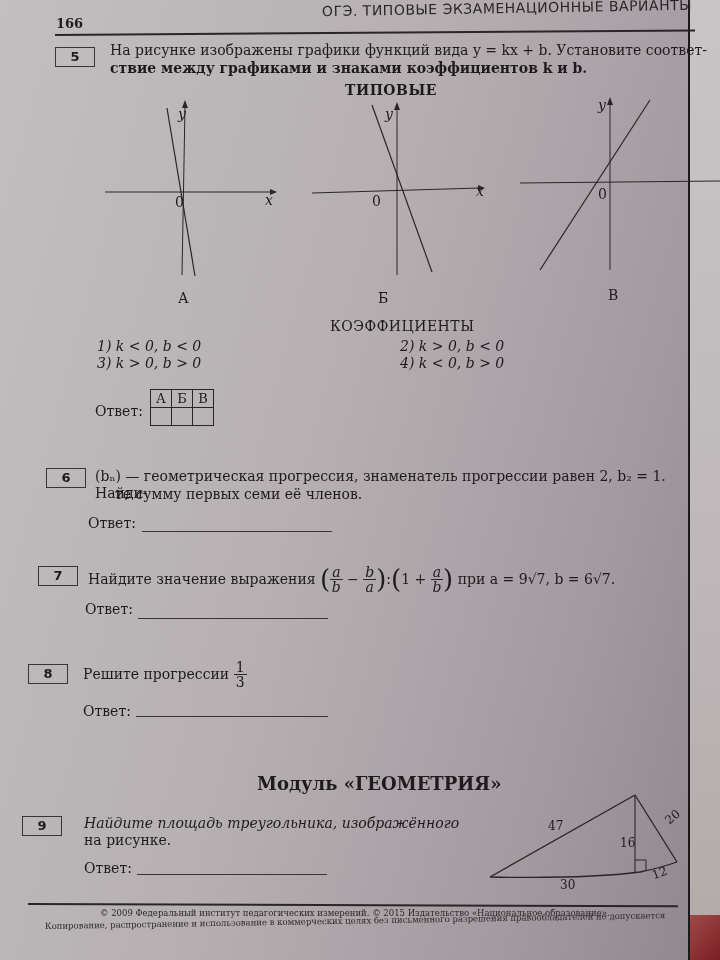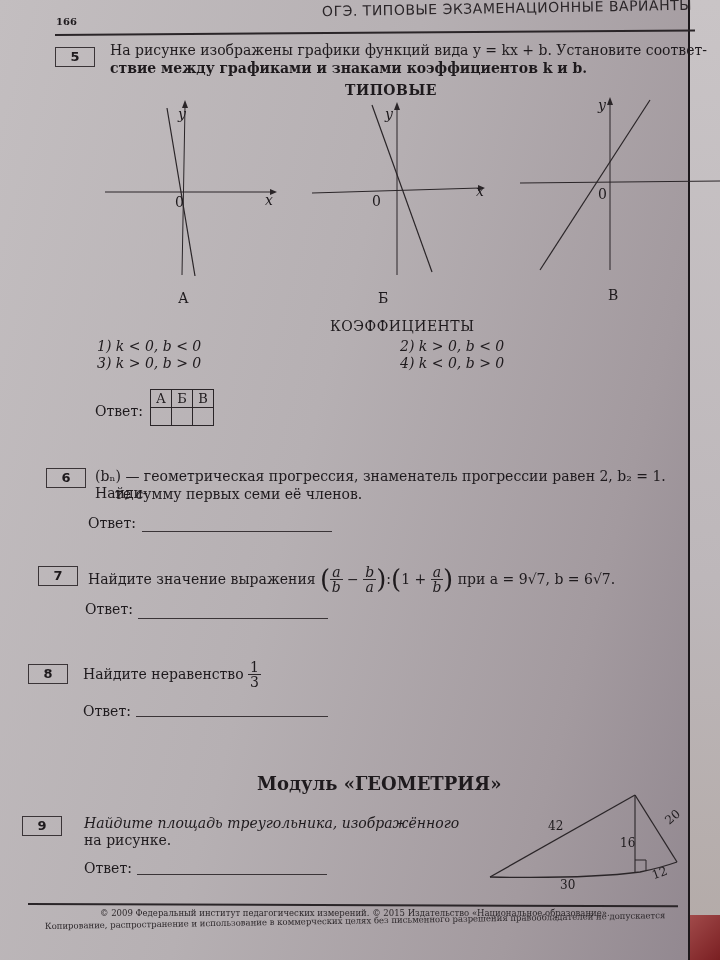--- a/index.html
+++ b/index.html
@@ -21,21 +21,21 @@
     background: linear-gradient(180deg, #c9c4c6 0%, #bdb7ba 60%, #b3aaa7 100%);
   }
   .red-corner {
     position: absolute; left: 690px; top: 915px; width: 30px; height: 45px;
     background: linear-gradient(135deg, #a14a4a, #7a1f22);
   }
   .header-title {
     position: absolute; right: 28px; top: 0px; font-family: "DejaVu Sans", sans-serif;
     font-size: 14px; letter-spacing: 0.5px; transform: rotate(-1deg); color: #2a2528;
   }
-  .page-num { position: absolute; left: 56px; top: 16px; font-size: 10px; font-weight: bold; }
+  .page-num { position: absolute; left: 56px; top: 16px; font-size: 13px; font-weight: bold; }
   .rule-top { position: absolute; left: 55px; top: 34px; width: 640px; height: 1.5px; background: #2a2528; transform: rotate(-0.4deg); transform-origin: left; }
   .task-num {
     position: absolute; width: 38px; height: 18px; border: 1px solid #3a3437;
     font-family: "DejaVu Sans", sans-serif; font-weight: bold; font-size: 13px;
     text-align: center; line-height: 18px;
   }
   .text { position: absolute; font-size: 14px; line-height: 17px; }
   .answer-label { position: absolute; font-size: 14px; }
   .answer-line { position: absolute; height: 1px; background: #3a3437; }
   .italic { font-style: italic; }
@@ -140,42 +140,42 @@
   <span>−</span>
   <span class="frac"><span class="num">b</span><span>a</span></span><span class="paren">)</span><span>:</span><span class="paren">(</span><span>1 +</span>
   <span class="frac"><span class="num">a</span><span>b</span></span><span class="paren">)</span>
   <span>при  a = 9√7,  b = 6√7.</span>
 </div>
 <div class="answer-label" style="left:85px;top:601px;">Ответ:</div>
 <div class="answer-line" style="left:138px;top:618px;width:190px;"></div>
 
 <div class="task-num" style="left:28px;top:664px;">8</div>
 <div class="text" style="left:83px;top:660px;white-space:nowrap;">
-  <span>Найдите неравенство</span>
+  <span>Решите прогрессии</span>
   <span class="frac" style="font-style:normal;"><span class="num">1</span><span>3</span></span>
 </div>
 <div class="answer-label" style="left:83px;top:703px;">Ответ:</div>
 <div class="answer-line" style="left:136px;top:716px;width:192px;"></div>
 
 <div class="module-title" style="left:257px;top:773px;">Модуль «ГЕОМЕТРИЯ»</div>
 
 <div class="task-num" style="left:22px;top:816px;">9</div>
 <div class="text" style="left:84px;top:815px;font-style:italic;">Найдите площадь треугольника, изображённого</div>
 <div class="text" style="left:84px;top:832px;">на рисунке.</div>
 <div class="answer-label" style="left:84px;top:860px;">Ответ:</div>
 <div class="answer-line" style="left:137px;top:874px;width:190px;"></div>
 
 <svg class="graph" style="left:485px;top:785px;" width="200" height="110">
   <path d="M 5 92 Q 100 94 155 87 Q 175 83 192 77" fill="none" stroke="#2a2528" stroke-width="1.3"></path>
   <line x1="5" y1="92" x2="150" y2="10" stroke="#2a2528" stroke-width="1.3"></line>
   <line x1="150" y1="10" x2="192" y2="77" stroke="#2a2528" stroke-width="1.3"></line>
   <line x1="150" y1="10" x2="150" y2="87" stroke="#2a2528" stroke-width="1.1"></line>
   <polyline points="150,75 161,75 161,86" fill="none" stroke="#2a2528" stroke-width="1"></polyline>
 </svg>
-<span class="graph-label" style="left:548px;top:819px;font-size:12px;">42</span>
+<span class="graph-label" style="left:548px;top:819px;font-size:12px;">47</span>
 <span class="graph-label" style="left:665px;top:810px;font-size:12px;transform:rotate(-40deg);">20</span>
 <span class="graph-label" style="left:620px;top:836px;font-size:12px;">16</span>
 <span class="graph-label" style="left:560px;top:878px;font-size:12px;">30</span>
 <span class="graph-label" style="left:652px;top:866px;font-size:12px;transform:rotate(-20deg);">12</span>
 
 <div class="rule-bottom"></div>
 <div class="footer" style="left:100px;top:908px;">© 2009 Федеральный институт педагогических измерений. © 2015 Издательство «Национальное образование».</div>
 <div class="footer" style="left:45px;top:921px;transform:rotate(-1deg);transform-origin:left;">Копирование, распространение и использование в коммерческих целях без письменного разрешения правообладателей не допускается</div>
 
 </body></html>

